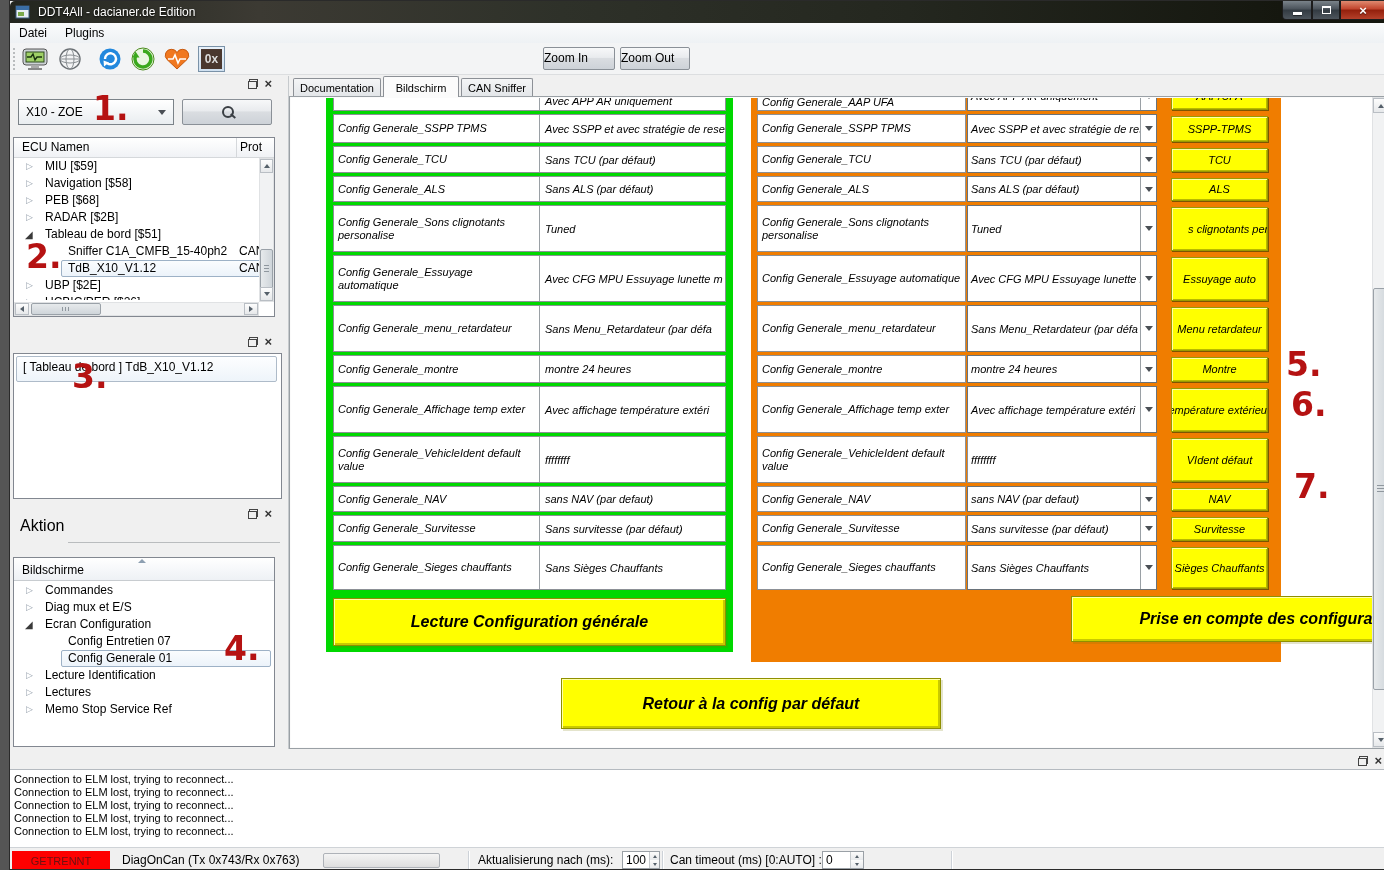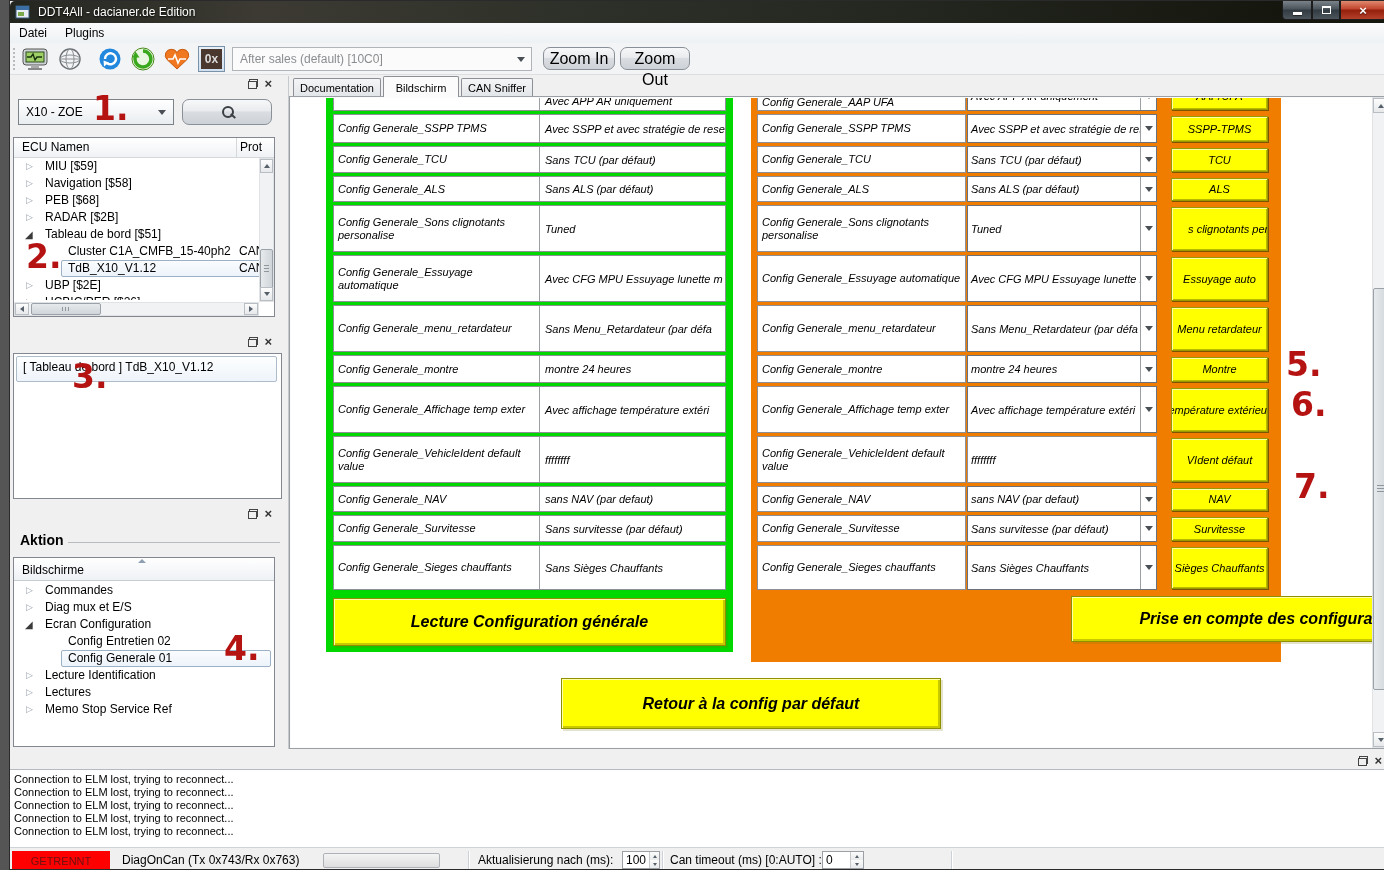--- a/index.html
+++ b/index.html
@@ -27,23 +27,23 @@
   .menuitem{padding:0 9px;line-height:20px;font-size:12px;}
   .toolbar{position:absolute;left:0;top:42px;width:100%;height:32px;background:#f3f4f5;border-bottom:1px solid #dcdee0;}
   .thandle{position:absolute;left:3px;top:47px;width:3px;height:22px;border-left:2px dotted #b9bcbe;}
   .ticon{position:absolute;top:46px;cursor:default;}
   .hexwrap{position:absolute;left:188px;top:45px;width:27px;height:26px;border:1px solid #7a92a8;background:linear-gradient(#e8f1fa,#cfe0f0);display:flex;align-items:center;justify-content:center;}
   .hexin{width:21px;height:20px;background:#4a372e;color:#ddd;font-weight:bold;font-size:12px;text-align:center;line-height:20px;}
   .tcombo{position:absolute;left:222px;top:46px;width:300px;height:24px;border:1px solid #b0b4b8;background:#fbfbfb;
     color:#8a8d90;font-size:12px;line-height:22px;padding-left:7px;}
   .tcombo .tri{position:absolute;right:6px;top:9px;}
   .tri{width:0;height:0;border-left:4px solid transparent;border-right:4px solid transparent;border-top:5px solid #4a4f55;}
-  .btn7{position:absolute;height:23px;border:1px solid #8a9097;border-radius:7px;
+  .btn7{position:absolute;height:23px;border:1px solid #8a9097;border-radius:2px;
     background:linear-gradient(#f7f8f9,#e9ebee 45%,#dadde1 50%,#cdd2d8);
-    text-align:center;font-size:16px;line-height:21px;}
+    font-size:12px;line-height:21px;}
   
   .dockbar{position:absolute;left:0;width:270px;height:16px;}
   .dockbtns{position:absolute;right:8px;top:2px;display:flex;gap:6px;align-items:center;}
   .ficon{position:relative;width:10px;height:10px;}
   .ficon:before{content:"";position:absolute;right:0;top:0;width:7px;height:6px;border:1px solid #444;}
   .ficon:after{content:"";position:absolute;left:0;bottom:0;width:7px;height:6px;border:1px solid #444;background:#f0f0f0;}
   .xicon{font-size:13px;font-weight:bold;color:#333;line-height:10px;}
   .combo{border:1px solid #7b8288;background:linear-gradient(#fff,#e9edf0);position:relative;font-size:12px;}
   .combo .ctext{display:block;line-height:24px;padding-left:7px;overflow:hidden;white-space:nowrap;}
   .combo .tri{position:absolute;right:7px;top:10px;}
@@ -68,21 +68,21 @@
   .griph{position:absolute;top:3px;bottom:3px;left:50%;width:7px;margin-left:-4px;
     background:repeating-linear-gradient(90deg,#8f979e 0 1px,transparent 1px 3px);}
   .tri-up{width:0;height:0;border-left:3px solid transparent;border-right:3px solid transparent;border-bottom:4px solid #55606a;}
   .tri-dn{width:0;height:0;border-left:3px solid transparent;border-right:3px solid transparent;border-top:4px solid #55606a;}
   .tri-lf{width:0;height:0;border-top:3px solid transparent;border-bottom:3px solid transparent;border-right:4px solid #55606a;}
   .tri-rt{width:0;height:0;border-top:3px solid transparent;border-bottom:3px solid transparent;border-left:4px solid #55606a;}
   
   .listframe{position:absolute;background:#fff;border:1px solid #828790;}
   .listitem{position:absolute;left:2px;top:2px;right:4px;height:26px;border:1px solid #aebbc9;border-radius:2px;
     background:linear-gradient(#fdfeff,#eef4fa);line-height:20px;padding-left:6px;font-size:12px;}
-  .aktion-label{position:absolute;left:10px;top:531px;font-size:14px;font-weight:bold;}
+  .aktion-label{position:absolute;left:10px;top:516px;font-size:16px;}
   .aktion-line{position:absolute;left:58px;top:541px;width:212px;height:1px;background:#b9bcbe;}
   .bild-head{position:absolute;left:0;top:0;right:0;height:23px;background:linear-gradient(#ffffff,#eef1f5);
     border-bottom:1px solid #c8ccd0;font-size:12px;}
   .bild-head .sortind{position:absolute;left:124px;top:1px;width:0;height:0;
     border-left:4px solid transparent;border-right:4px solid transparent;border-bottom:4px solid #8ea0b2;}
   .bild-head .ht{position:absolute;left:8px;top:5px;}
   
   .vline-left{position:absolute;left:278px;top:75px;width:1px;height:673px;background:#c6cacd;}
   .tab{position:absolute;top:77px;height:19px;border:1px solid #8c9096;border-bottom:none;border-radius:2px 2px 0 0;
     background:linear-gradient(#f4f5f6,#e2e5e8);text-align:center;font-size:11px;line-height:18px;}
@@ -210,24 +210,20 @@
   </span>
   <span class="ticon" style="left:154px;top:47px;">
     <svg width="26" height="23">
         <path d="M13 21 3 11.5a6 6 0 0 1 4.2-10.2A6 6 0 0 1 13 4.6 6 6 0 0 1 18.8 1.3 6 6 0 0 1 23 11.5Z" fill="#f07820" stroke="#c85a10"></path>
         <polyline points="4,11 9,11 11,7 14,15 16,11 22,11" fill="none" stroke="#fff" stroke-width="1.6"></polyline>
       </svg>
   </span>
   <div class="hexwrap">
     <div class="hexin">0x</div>
   </div>
-  <div class="tcombo">
-    <span>After sales (default) [10C0]</span>
-    <span class="tri"></span>
-  </div>
   <div class="btn7" style="left:533px;top:46px;width:72px;">Zoom In</div>
   <div class="btn7" style="left:610px;top:46px;width:70px;">Zoom Out</div>
 
   <div class="dockbar" style="top:76px;">
     <div class="dockbtns">
       <span class="ficon"></span>
       <span class="xicon">×</span>
     </div>
   </div>
   <div class="combo" style="position:absolute;left:8px;top:98px;width:156px;height:26px;">
@@ -258,21 +254,21 @@
         </div>
         <div class="trow">
           <span class="tarrow">▷</span>
           <span class="tlabel">RADAR [$2B]</span>
         </div>
         <div class="trow">
           <span class="tarrow exp">◢</span>
           <span class="tlabel">Tableau de bord [$51]</span>
         </div>
         <div class="trow">
-          <span class="tlabel child">Cluster C1A_CMFB_15-40ph2</span>
+          <span class="tlabel child">Sniffer C1A_CMFB_15-40ph2</span>
           <span class="tproto">CAN</span>
         </div>
         <div class="trow">
           <div class="selbox" style="left: 46px; width: 200px;"></div>
           <span class="tlabel child">TdB_X10_V1.12</span>
           <span class="tproto">CAN</span>
         </div>
         <div class="trow">
           <span class="tarrow">▷</span>
           <span class="tlabel">UBP [$2E]</span>
@@ -338,21 +334,21 @@
         </div>
         <div class="trow">
           <span class="tarrow">▷</span>
           <span class="tlabel">Diag mux et E/S</span>
         </div>
         <div class="trow">
           <span class="tarrow exp">◢</span>
           <span class="tlabel">Ecran Configuration</span>
         </div>
         <div class="trow">
-          <span class="tlabel child">Config Entretien 02</span>
+          <span class="tlabel child">Config Entretien 07</span>
         </div>
         <div class="trow">
           <div class="selbox" style="left: 46px; right: 2px;"></div>
           <span class="tlabel child">Config Generale 01</span>
         </div>
         <div class="trow">
           <span class="tarrow">▷</span>
           <span class="tlabel">Lecture Identification</span>
         </div>
         <div class="trow">

